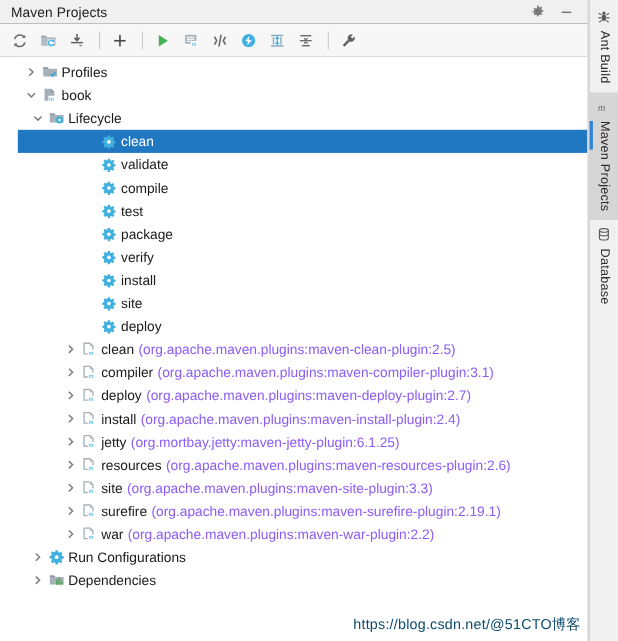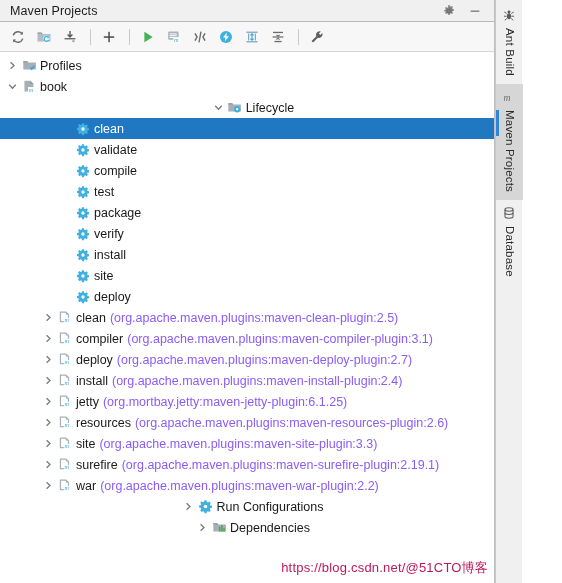--- a/index.html
+++ b/index.html
@@ -5,21 +5,21 @@
   * { box-sizing: border-box; }
   html, body {
     margin: 0; padding: 0;
     width: 562px; height: 583px;
     overflow: hidden;
     background: #ffffff;
     font-family: "Liberation Sans", sans-serif;
   }
   #app {
     position: relative;
-    width: 522px; height: 583px;
+    width: 562px; height: 583px;
     display: flex;
     flex-direction: row;
     background: #ffffff;
   }
 
   
   .toolwindow {
     position: relative;
     width: 535px;
     height: 583px;
@@ -70,20 +70,21 @@
     margin: 0 6px;
   }
 
   
   .tree {
     flex: 1;
     position: relative;
     overflow: hidden;
     background: #ffffff;
     padding-top: 3px;
+    margin-left: 16px;
   }
   .row {
     height: 21px;
     display: flex;
     align-items: center;
     white-space: nowrap;
     font-size: 12.5px;
     color: #1a1a1a;
   }
   .row.selected { background: #1f78c1; color: #ffffff; }
@@ -100,31 +101,31 @@
     flex: 0 0 16px;
     display: flex; align-items: center; justify-content: center;
     margin-right: 3px;
   }
   .nodeicon svg { display: block; }
   .label { color: inherit; }
   .coord { color: #8b5cf6; margin-left: 4px; font-size: 12.5px; }
 
   
   .ind0 { padding-left: 6px; }
-  .ind1 { padding-left: 12px; justify-content: center; }
+  .ind1 { padding-left: 12px; }
   .ind2 { padding-left: 42px; }
   .ind3 { padding-left: 60px; }
 
   
   .watermark {
     position: absolute;
     right: 6px;
     bottom: 6px;
     font-size: 13px;
-    color: #be185d;
+    color: #0c4a6e;
     letter-spacing: .2px;
     pointer-events: none;
     white-space: nowrap;
   }
 
   
   .tabstrip {
     width: 27px;
     height: 583px;
     background: #f0f0f0;

